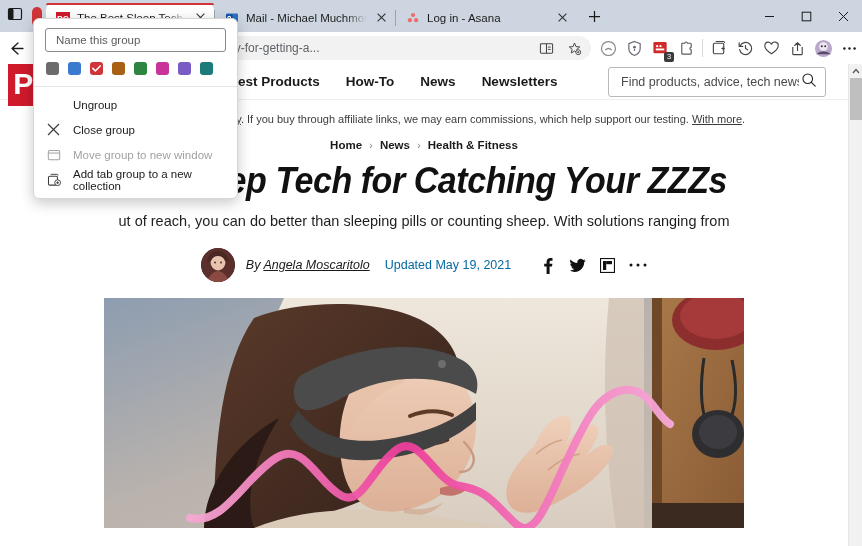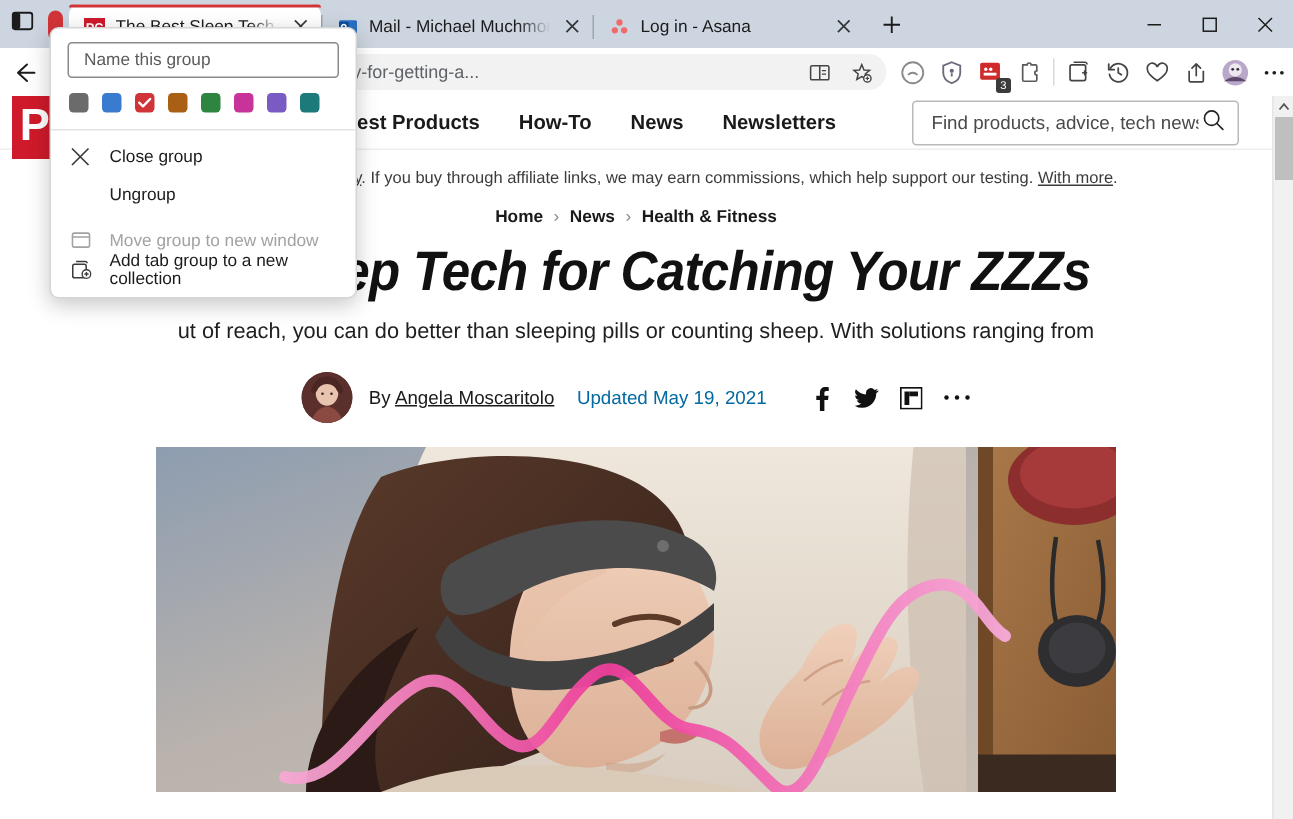--- a/index.html
+++ b/index.html
@@ -127,21 +127,21 @@
     padding:10px 55px 0 55px;
   }
   .byline{
     display:flex; align-items:center; justify-content:center; gap:11px;
     padding-top:16px;
   }
   .avatar{
     width:34px; height:34px; border-radius:50%; flex:none; overflow:hidden;
     background:#4a2b28; position:relative;
   }
-  .byname{ font-size:12.5px; color:#1a1a1a; }
+  .byname{ font-size:12.5px; color:#1a1a1a;font-style:italic; }
   .byname a{ color:#1a1a1a; text-decoration:underline; }
   .bydate{ font-size:12.5px; color:#0369a1; margin-left:4px; }
   .share{ display:flex; align-items:center; gap:14px; margin-left:18px; }
   .share-ic{ display:flex; align-items:center; justify-content:center; }
 
   .hero{
     margin:16px auto 0 auto; width:640px; height:230px;
     position:relative; overflow:hidden;
   }
 
@@ -172,21 +172,21 @@
   .swatches{ display:flex; gap:9px; padding:10px 12px 11px 12px; }
   .sw{
     width:13px; height:13px; border-radius:3px; flex:none;
     display:flex; align-items:center; justify-content:center;
   }
   .flyout-sep{ height:1px; background:#e3e3e3; margin:0 0 5px 0; }
   .fitem{
     display:flex; align-items:center; gap:12px; height:25px; padding:0 12px;
     font-size:11.5px; color:#1b1b1b;
   }
-  .fitem.disabled{ color:#a2a2a2;align-items:flex-end; }
+  .fitem.disabled{ color:#a2a2a2; }
   .fic{ width:15px; height:15px; flex:none; display:flex; align-items:center; justify-content:center; }
 </style>
 </head>
 <body>
 
 <div class="titlebar">
 
   <div class="tab-strip-btn">
     <span>
       <svg width="16" height="16" viewBox="0 0 16 16">
@@ -567,31 +567,31 @@
     <span class="sw" style="background:#2e8540"></span>
     <span class="sw" style="background:#c73398"></span>
     <span class="sw" style="background:#7a5bc4"></span>
     <span class="sw" style="background:#1d7a7a"></span>
   </div>
 
   <div class="flyout-sep"></div>
 
 
   <div class="fitem">
+    <span class="fic"></span>
+    <span>Ungroup</span>
+  </div>
+
+  <div class="fitem">
     <span class="fic">
       <svg width="13" height="13" viewBox="0 0 13 13">
           <path d="M1 1 L12 12 M12 1 L1 12" stroke="#3b3b3b" stroke-width="1.15"></path>
         </svg>
     </span>
     <span>Close group</span>
-  </div>
-
-  <div class="fitem">
-    <span class="fic"></span>
-    <span>Ungroup</span>
   </div>
 
   <div class="fitem disabled">
     <span class="fic">
       <svg width="14" height="14" viewBox="0 0 15 15">
         <rect x="1.4" y="2.6" width="12.2" height="10" rx="1.3" fill="none" stroke="#a2a2a2" stroke-width="1.1"></rect>
         <path d="M1.4 5.4 H13.6" stroke="#a2a2a2" stroke-width="1.1"></path>
       </svg>
     </span>
     <span>Move group to new window</span>

